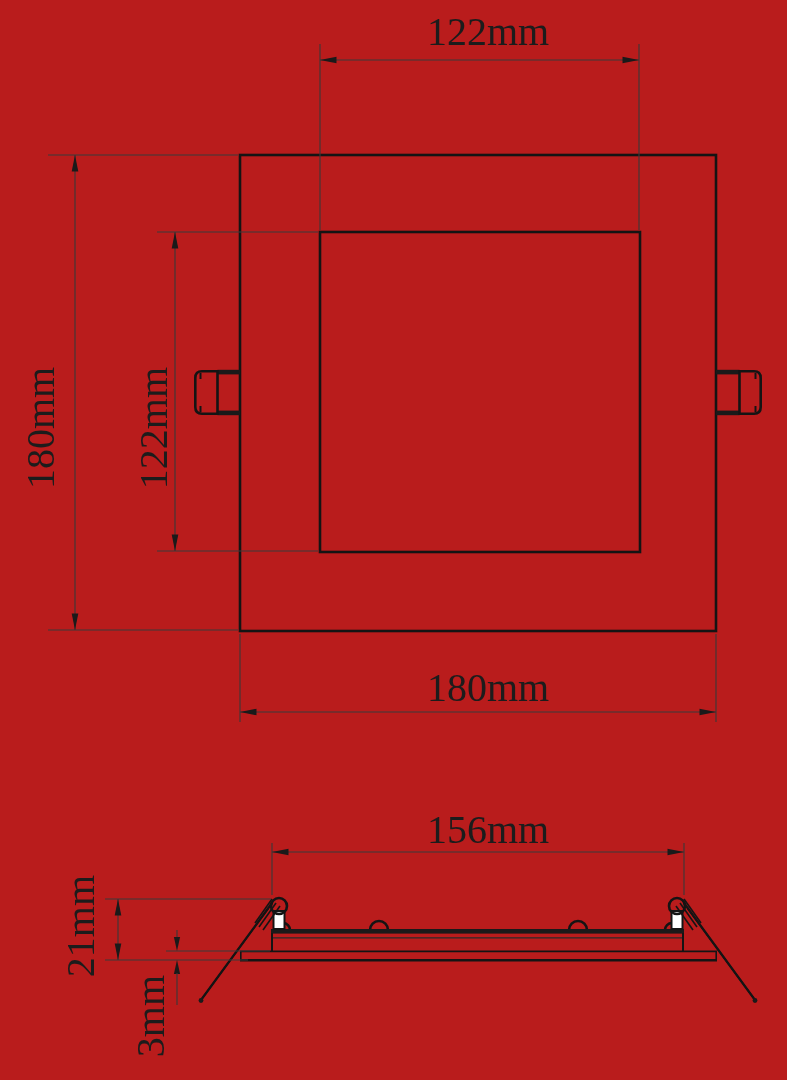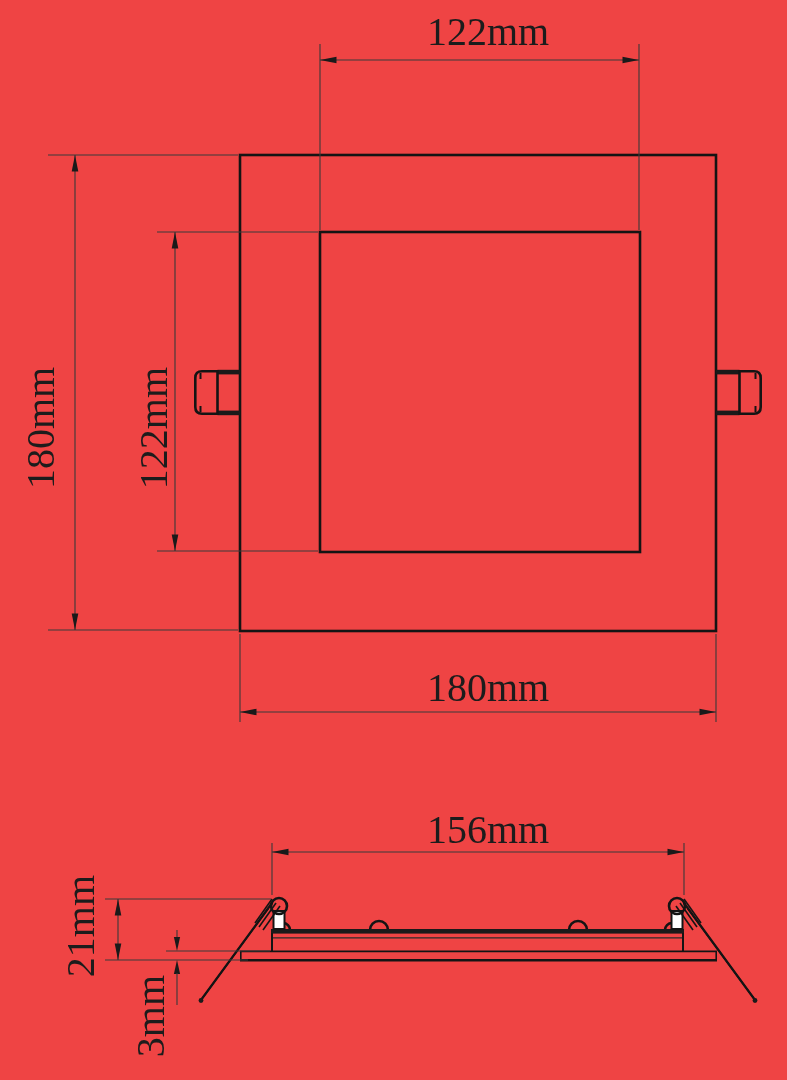--- a/index.html
+++ b/index.html
@@ -1,16 +1,16 @@
 <!DOCTYPE html>
 <html><head>
 <meta charset="utf-8">
 <style>
   html,body{margin:0;padding:0;background:#ffffff;}
-  #stage{position:relative;width:787px;height:1080px;background:#ef4444;overflow:hidden;
+  #stage{position:relative;width:787px;height:1080px;background:#b91c1c;overflow:hidden;
          font-family:"Liberation Serif","DejaVu Serif",serif;}
   svg{position:absolute;left:0;top:0;}
   text{fill:#1c1c1c;font-family:"Liberation Serif","DejaVu Serif",serif;font-size:40px;}
   .outline{stroke:#141414;stroke-width:2.6;fill:none;}
   .thin{stroke:#3a3a3a;stroke-width:1.1;fill:none;}
   .arrow{fill:#1a1a1a;stroke:none;}
 </style>
 </head>
 <body>
 

